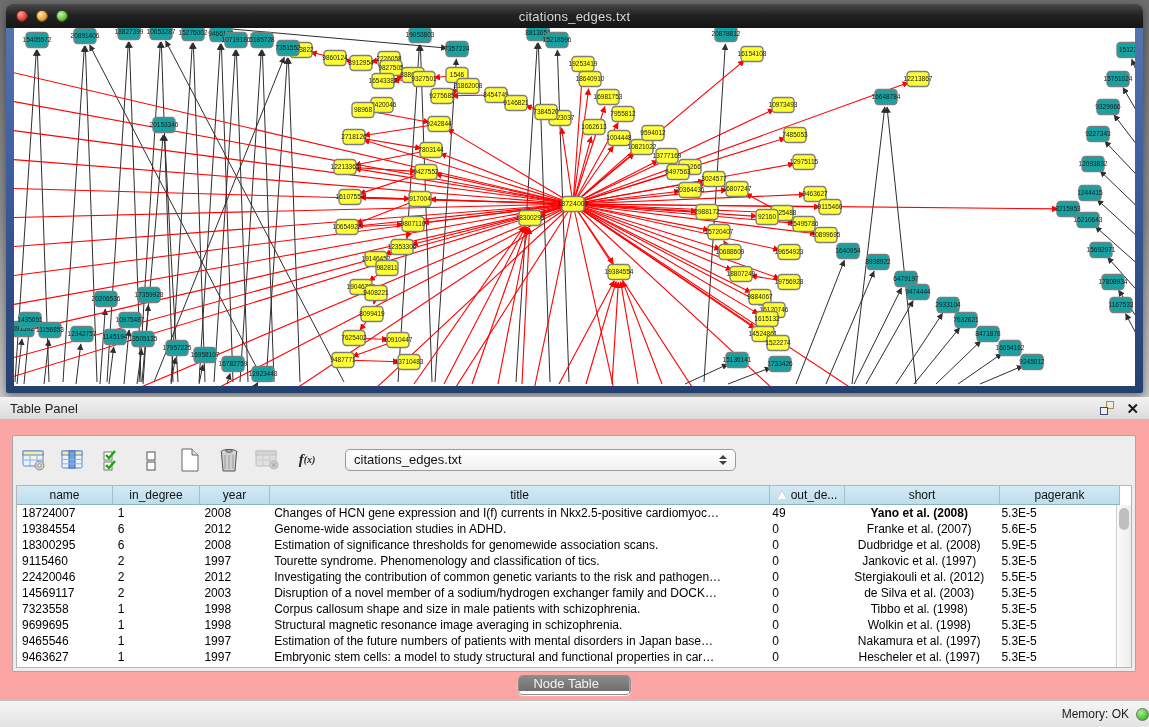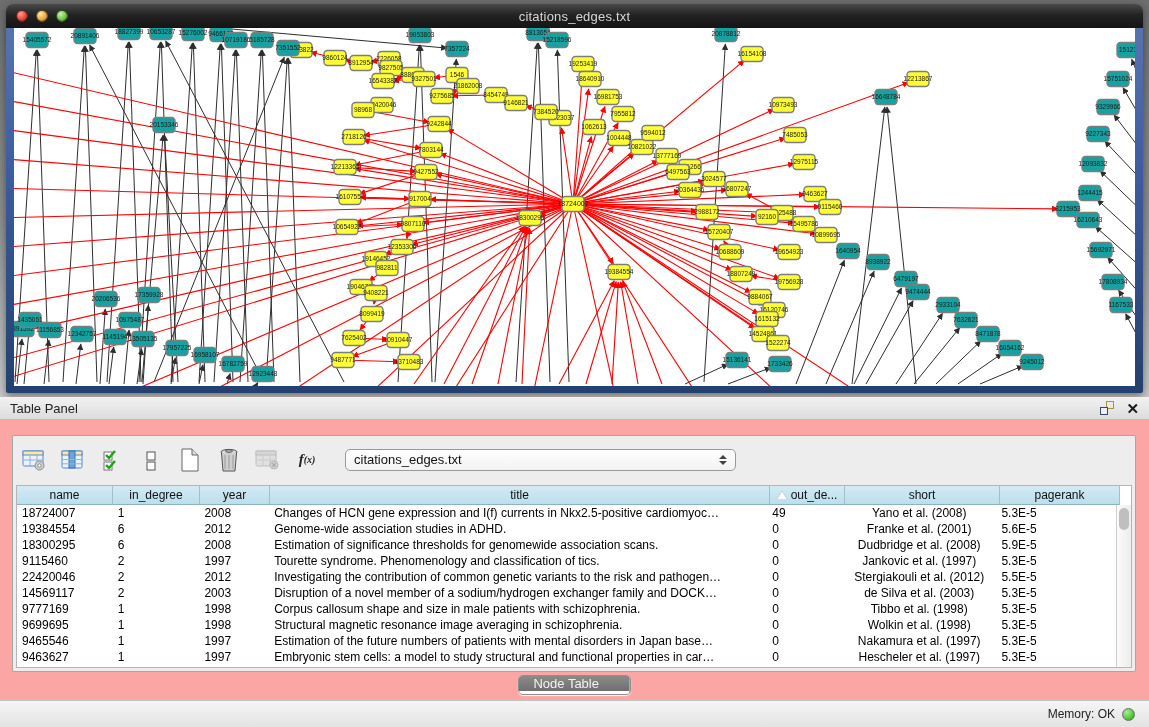--- a/index.html
+++ b/index.html
@@ -67,21 +67,21 @@
 
   .tabs-row { position:absolute; left:0; right:0; top:278px; display:flex; justify-content:center; }
   .seg { display:flex; border:1px solid #8f8f8f; border-radius:5px; overflow:hidden; height:20px;
     box-shadow:0 1px 1px rgba(255,255,255,.9), inset 0 1px 0 rgba(255,255,255,.4);flex-direction:column; }
   .seg-btn { font-size:13px; padding:0 14px; display:flex; align-items:center; background:linear-gradient(180deg,#ffffff,#f1f1f1); color:#111; border-right:1px solid #a8a8a8; }
   .seg-btn:last-child { border-right:none; }
   .seg-btn.active { background:linear-gradient(180deg,#8b8b8b,#6f6f6f); color:#f3f3f3; }
 
   .status-bar { position:absolute; left:0; top:700px; width:1149px; height:27px;
     background:linear-gradient(180deg,#f5f5f5,#e3e3e3); border-top:1px solid #c2c2c2;
-    display:flex; align-items:center; justify-content:flex-end; padding-right:14px; gap:7px; }
+    display:flex; align-items:center; justify-content:flex-end; padding-right:0; gap:7px; }
   .mem-label { font-size:12px; color:#222; }
   .mem-dot { width:13px; height:13px; border-radius:50%; border:1px solid #6d6d6d;
     background:radial-gradient(circle at 35% 30%,#a7f08d,#49c531 65%,#2c9418); }
 </style>
 </head>
 <body>
 
 <div class="backdrop"></div>
 
 <div class="net-window">
@@ -657,30 +657,30 @@
             <span>pagerank</span>
           </div>
         </div>
       <div class="tbody" id="tbody">
           <div class="tr">
             <div class="td" style="width: 96px; justify-content: flex-start;">18724007</div>
             <div class="td" style="width: 87px; justify-content: flex-start;">1</div>
             <div class="td" style="width: 70px; justify-content: flex-start;">2008</div>
             <div class="td" style="width: 500px; justify-content: flex-start;">Changes of HCN gene expression and I(f) currents in Nkx2.5-positive cardiomyoc…</div>
             <div class="td" style="width: 75px; justify-content: flex-start;">49</div>
-            <div class="td" style="width: 155px; justify-content: center;">Yano et al. (2008)</div>
+            <div class="td" style="width: 155px; justify-content: center; font-weight: bold;">Yano et al. (2008)</div>
             <div class="td" style="width: 120px; justify-content: flex-start;">5.3E-5</div>
           </div>
           <div class="tr">
             <div class="td" style="width: 96px; justify-content: flex-start;">19384554</div>
             <div class="td" style="width: 87px; justify-content: flex-start;">6</div>
             <div class="td" style="width: 70px; justify-content: flex-start;">2012</div>
             <div class="td" style="width: 500px; justify-content: flex-start;">Genome-wide association studies in ADHD.</div>
             <div class="td" style="width: 75px; justify-content: flex-start;">0</div>
-            <div class="td" style="width: 155px; justify-content: center;">Franke et al. (2001)</div>
+            <div class="td" style="width: 155px; justify-content: center;">Franke et al. (2007)</div>
             <div class="td" style="width: 120px; justify-content: flex-start;">5.6E-5</div>
           </div>
           <div class="tr">
             <div class="td" style="width: 96px; justify-content: flex-start;">18300295</div>
             <div class="td" style="width: 87px; justify-content: flex-start;">6</div>
             <div class="td" style="width: 70px; justify-content: flex-start;">2008</div>
             <div class="td" style="width: 500px; justify-content: flex-start;">Estimation of significance thresholds for genomewide association scans.</div>
             <div class="td" style="width: 75px; justify-content: flex-start;">0</div>
             <div class="td" style="width: 155px; justify-content: center;">Dudbridge et al. (2008)</div>
             <div class="td" style="width: 120px; justify-content: flex-start;">5.9E-5</div>
@@ -706,21 +706,21 @@
           <div class="tr">
             <div class="td" style="width: 96px; justify-content: flex-start;">14569117</div>
             <div class="td" style="width: 87px; justify-content: flex-start;">2</div>
             <div class="td" style="width: 70px; justify-content: flex-start;">2003</div>
             <div class="td" style="width: 500px; justify-content: flex-start;">Disruption of a novel member of a sodium/hydrogen exchanger family and DOCK…</div>
             <div class="td" style="width: 75px; justify-content: flex-start;">0</div>
             <div class="td" style="width: 155px; justify-content: center;">de Silva et al. (2003)</div>
             <div class="td" style="width: 120px; justify-content: flex-start;">5.3E-5</div>
           </div>
           <div class="tr">
-            <div class="td" style="width: 96px; justify-content: flex-start;">9777169</div>
+            <div class="td" style="width: 96px; justify-content: flex-start;">7323558</div>
             <div class="td" style="width: 87px; justify-content: flex-start;">1</div>
             <div class="td" style="width: 70px; justify-content: flex-start;">1998</div>
             <div class="td" style="width: 500px; justify-content: flex-start;">Corpus callosum shape and size in male patients with schizophrenia.</div>
             <div class="td" style="width: 75px; justify-content: flex-start;">0</div>
             <div class="td" style="width: 155px; justify-content: center;">Tibbo et al. (1998)</div>
             <div class="td" style="width: 120px; justify-content: flex-start;">5.3E-5</div>
           </div>
           <div class="tr">
             <div class="td" style="width: 96px; justify-content: flex-start;">9699695</div>
             <div class="td" style="width: 87px; justify-content: flex-start;">1</div>

